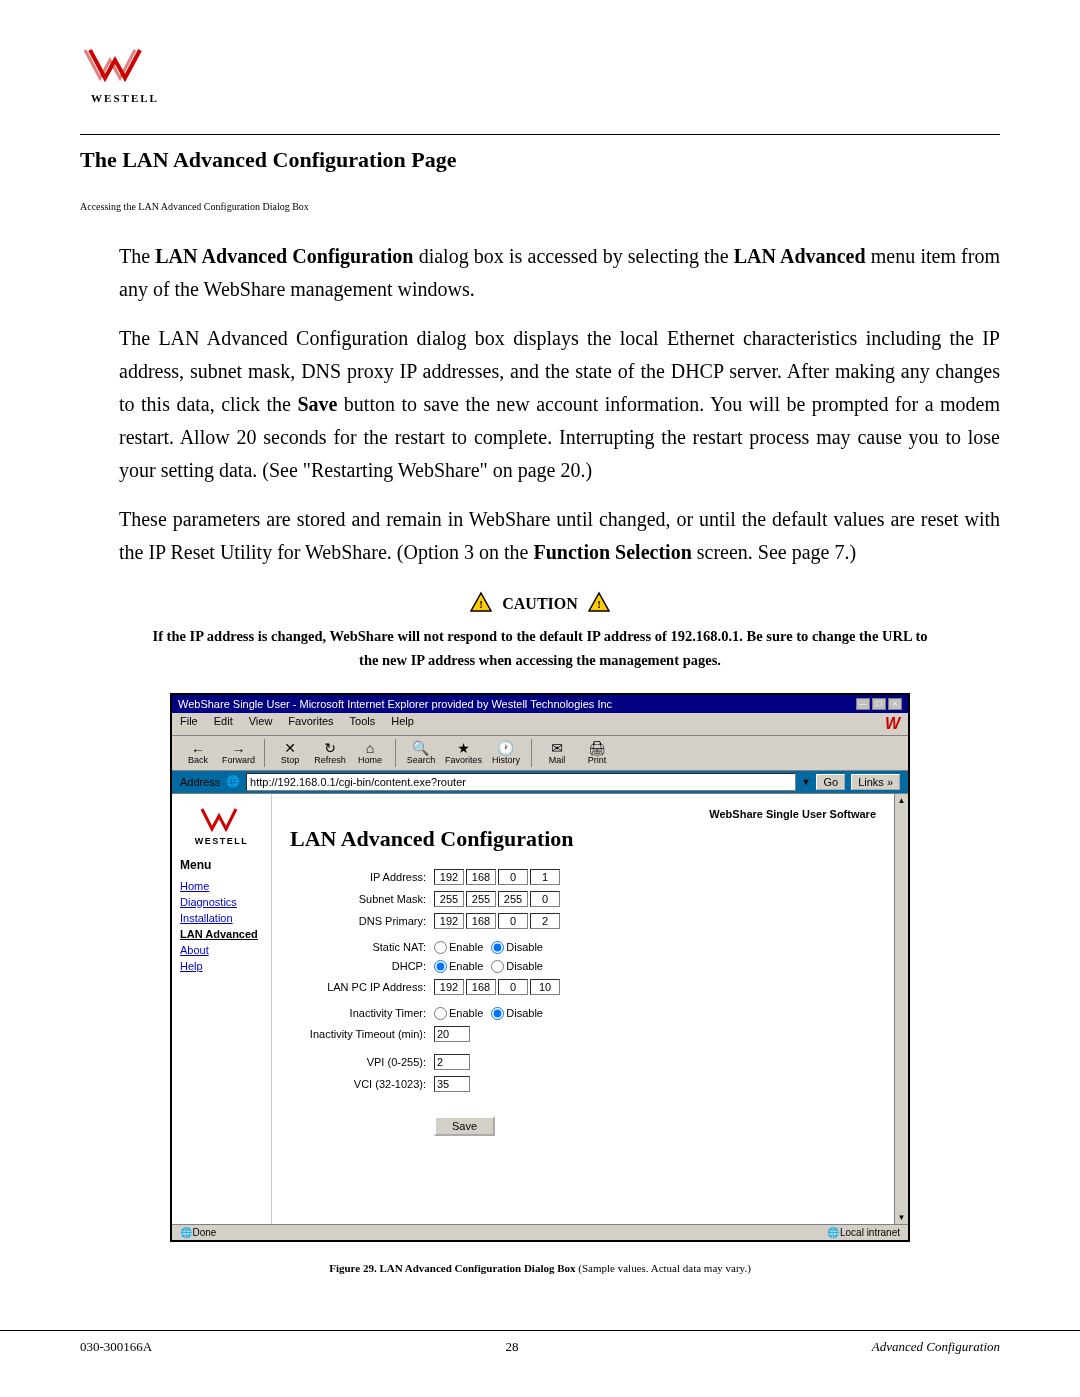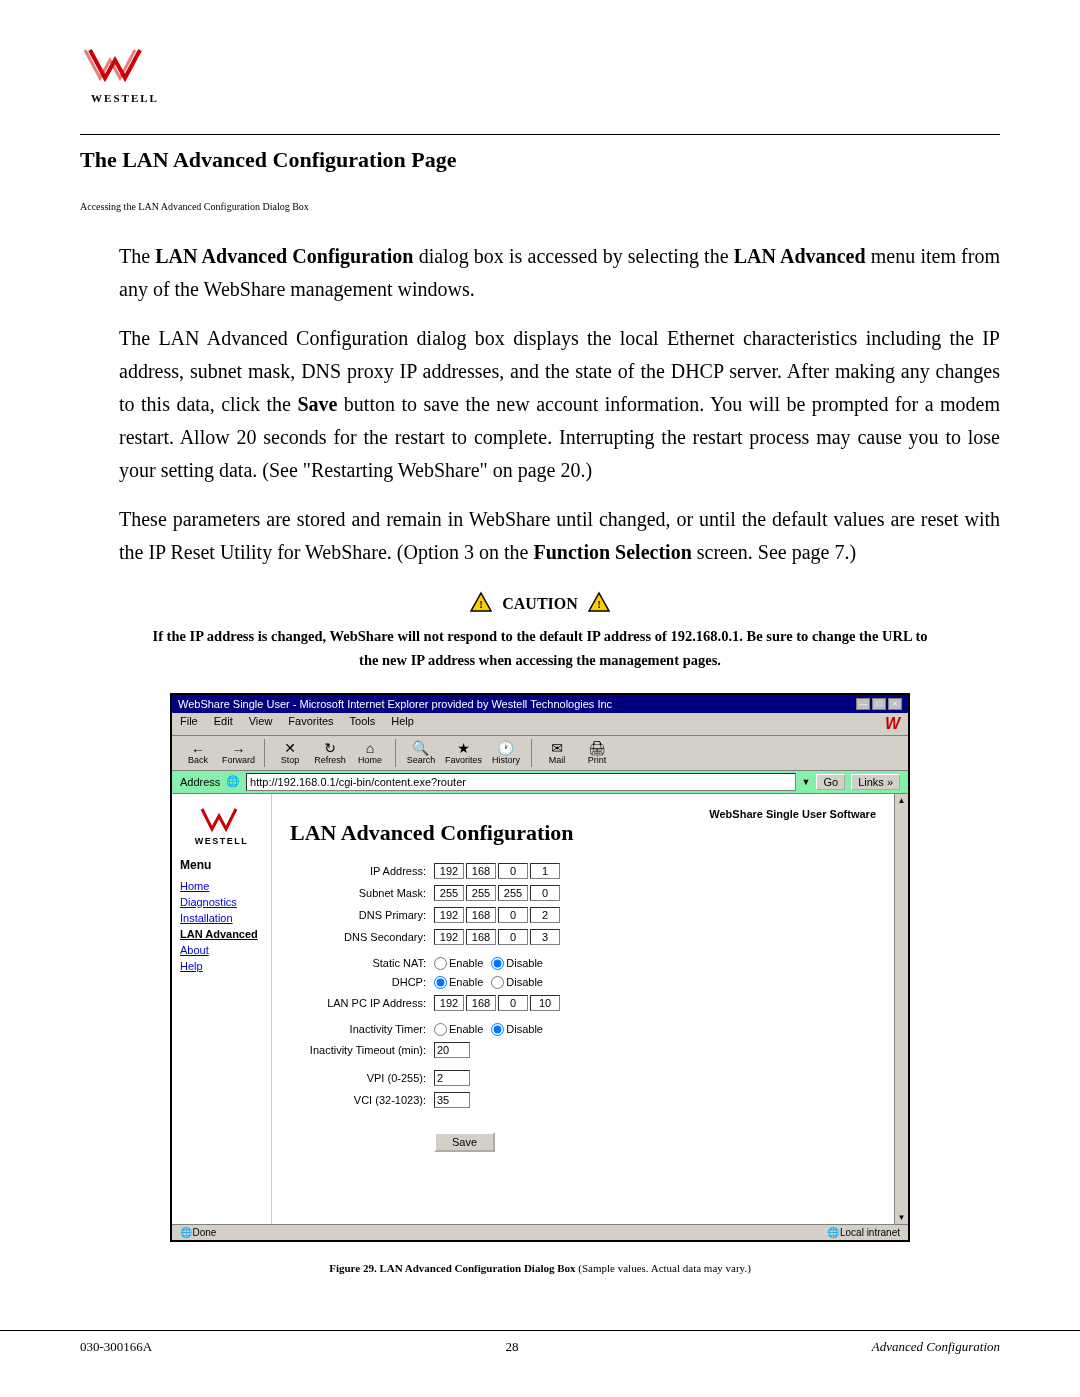--- a/index.html
+++ b/index.html
@@ -174,21 +174,21 @@
     .westell-nav-logo {
       margin-left: auto;
       font-weight: bold;
       font-style: italic;
       font-size: 14px;
       color: #cc0000;
     }
 
     
     .browser-addressbar {
-      background: #86efac;
+      background: #0369a1;
       padding: 2px 8px;
       display: flex;
       align-items: center;
       gap: 6px;
       border-bottom: 1px solid #808080;
     }
     .address-label { font-size: 11px; }
     .address-input {
       flex: 1;
       height: 18px;
@@ -252,21 +252,21 @@
     
     .browser-main {
       flex: 1;
       padding: 14px 18px;
       overflow: auto;
     }
     .browser-header-right {
       text-align: right;
       font-size: 11px;
       font-weight: bold;
-      margin-bottom: 0;
+      margin-bottom: 6px;
     }
     .browser-page-title {
       font-size: 22px;
       font-weight: bold;
       font-family: Times New Roman, serif;
       margin-bottom: 14px;
     }
 
     
     .form-table {
@@ -565,31 +565,20 @@
               <td>
                 <div class="ip-field-group">
                   <input class="ip-input" type="text" value="192" style="">
                   <input class="ip-input" type="text" value="168" style="">
                   <input class="ip-input" type="text" value="0" style="">
                   <input class="ip-input" type="text" value="2" style="">
                 </div>
               </td>
             </tr>
 
-            <tr>
-              <td class="form-label">DNS Secondary:</td>
-              <td>
-                <div class="ip-field-group">
-                  <input class="ip-input" type="text" value="192" style="">
-                  <input class="ip-input" type="text" value="168" style="">
-                  <input class="ip-input" type="text" value="0" style="">
-                  <input class="ip-input" type="text" value="3" style="">
-                </div>
-              </td>
-            </tr>
 
             <tr>
                 <td colspan="2" style="height:6px;"></td>
               </tr>
 
             <tr>
               <td class="form-label">Static NAT:</td>
               <td>
                 <div class="radio-group">
                   <div class="radio-item">

